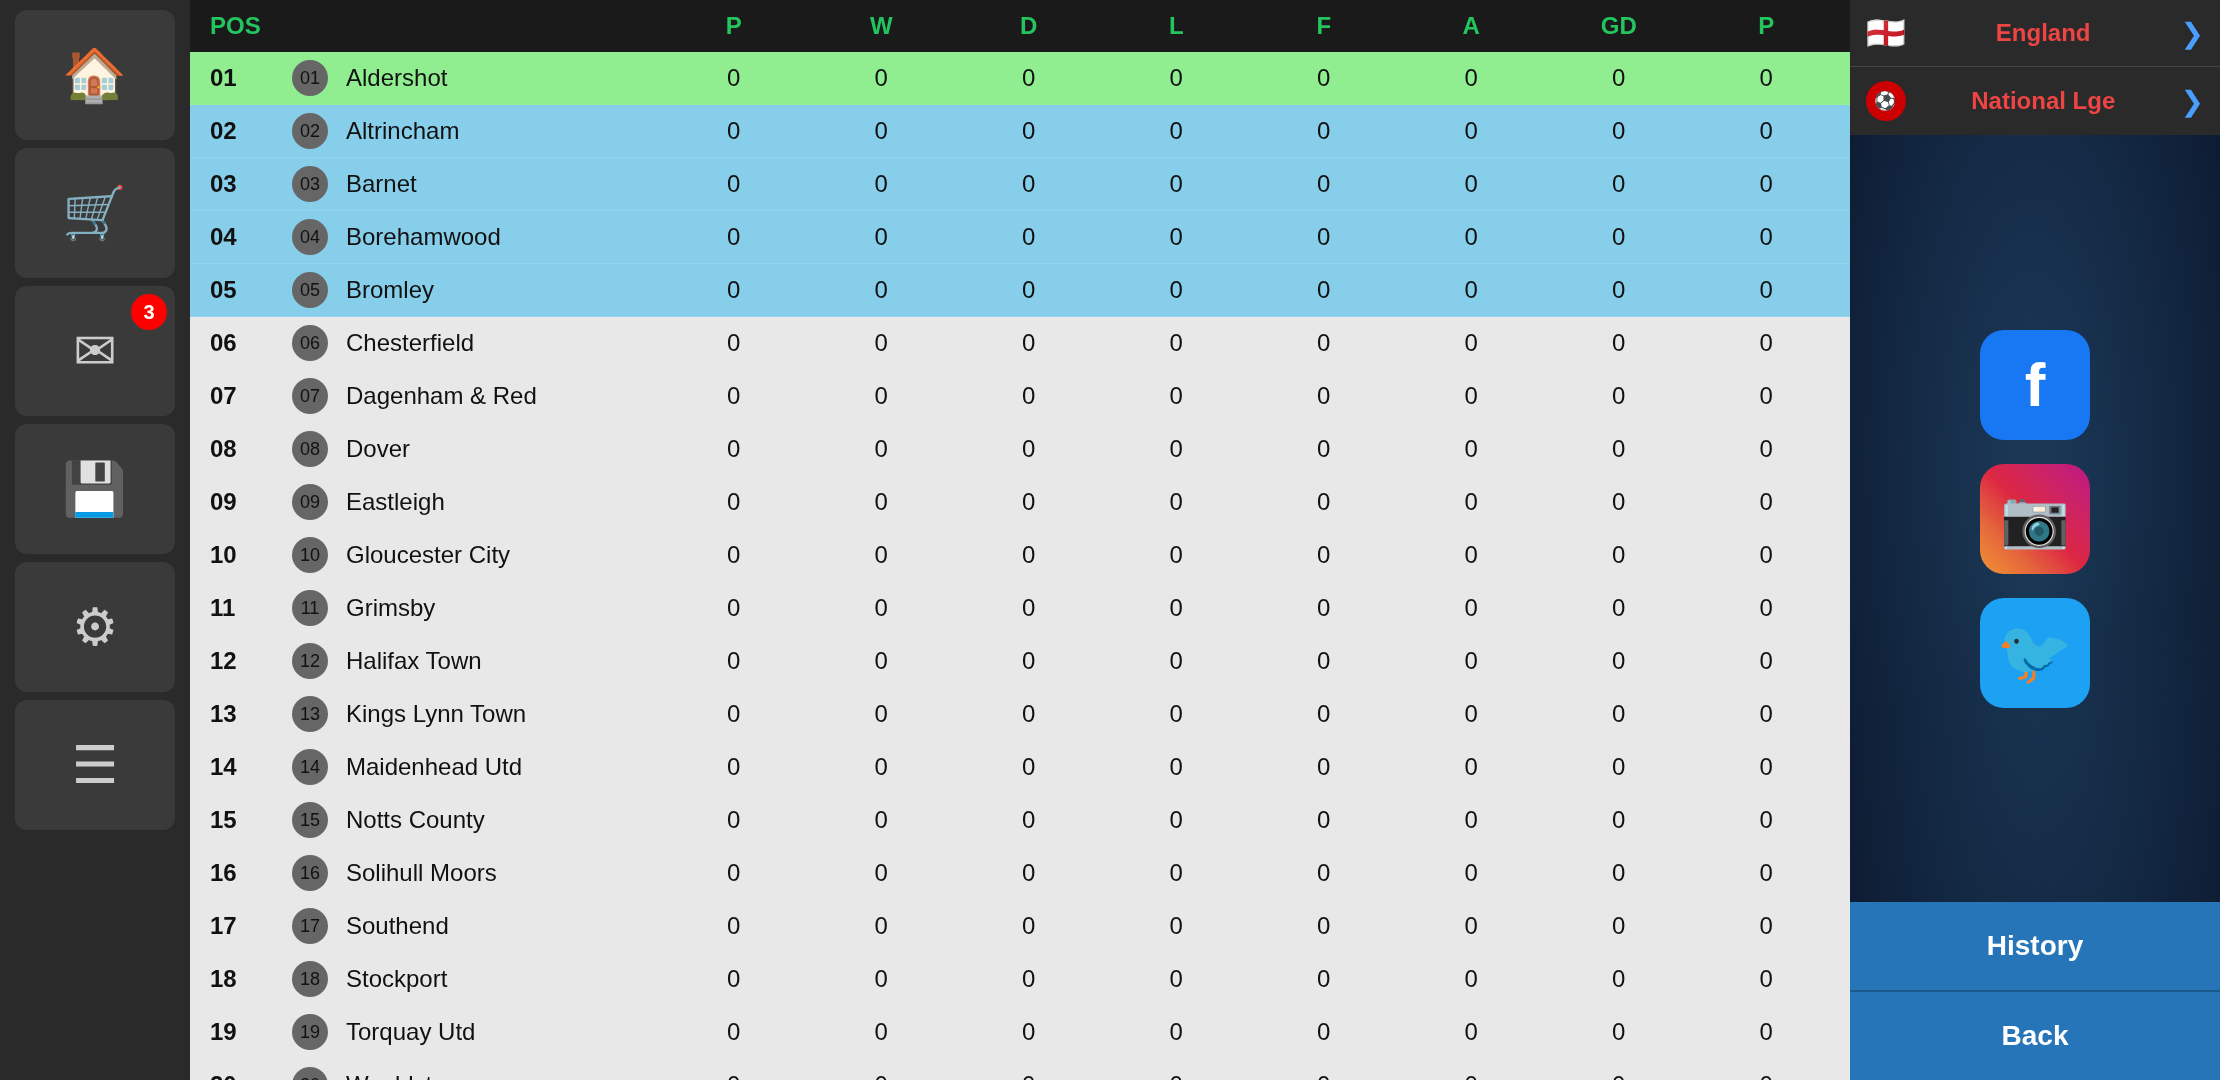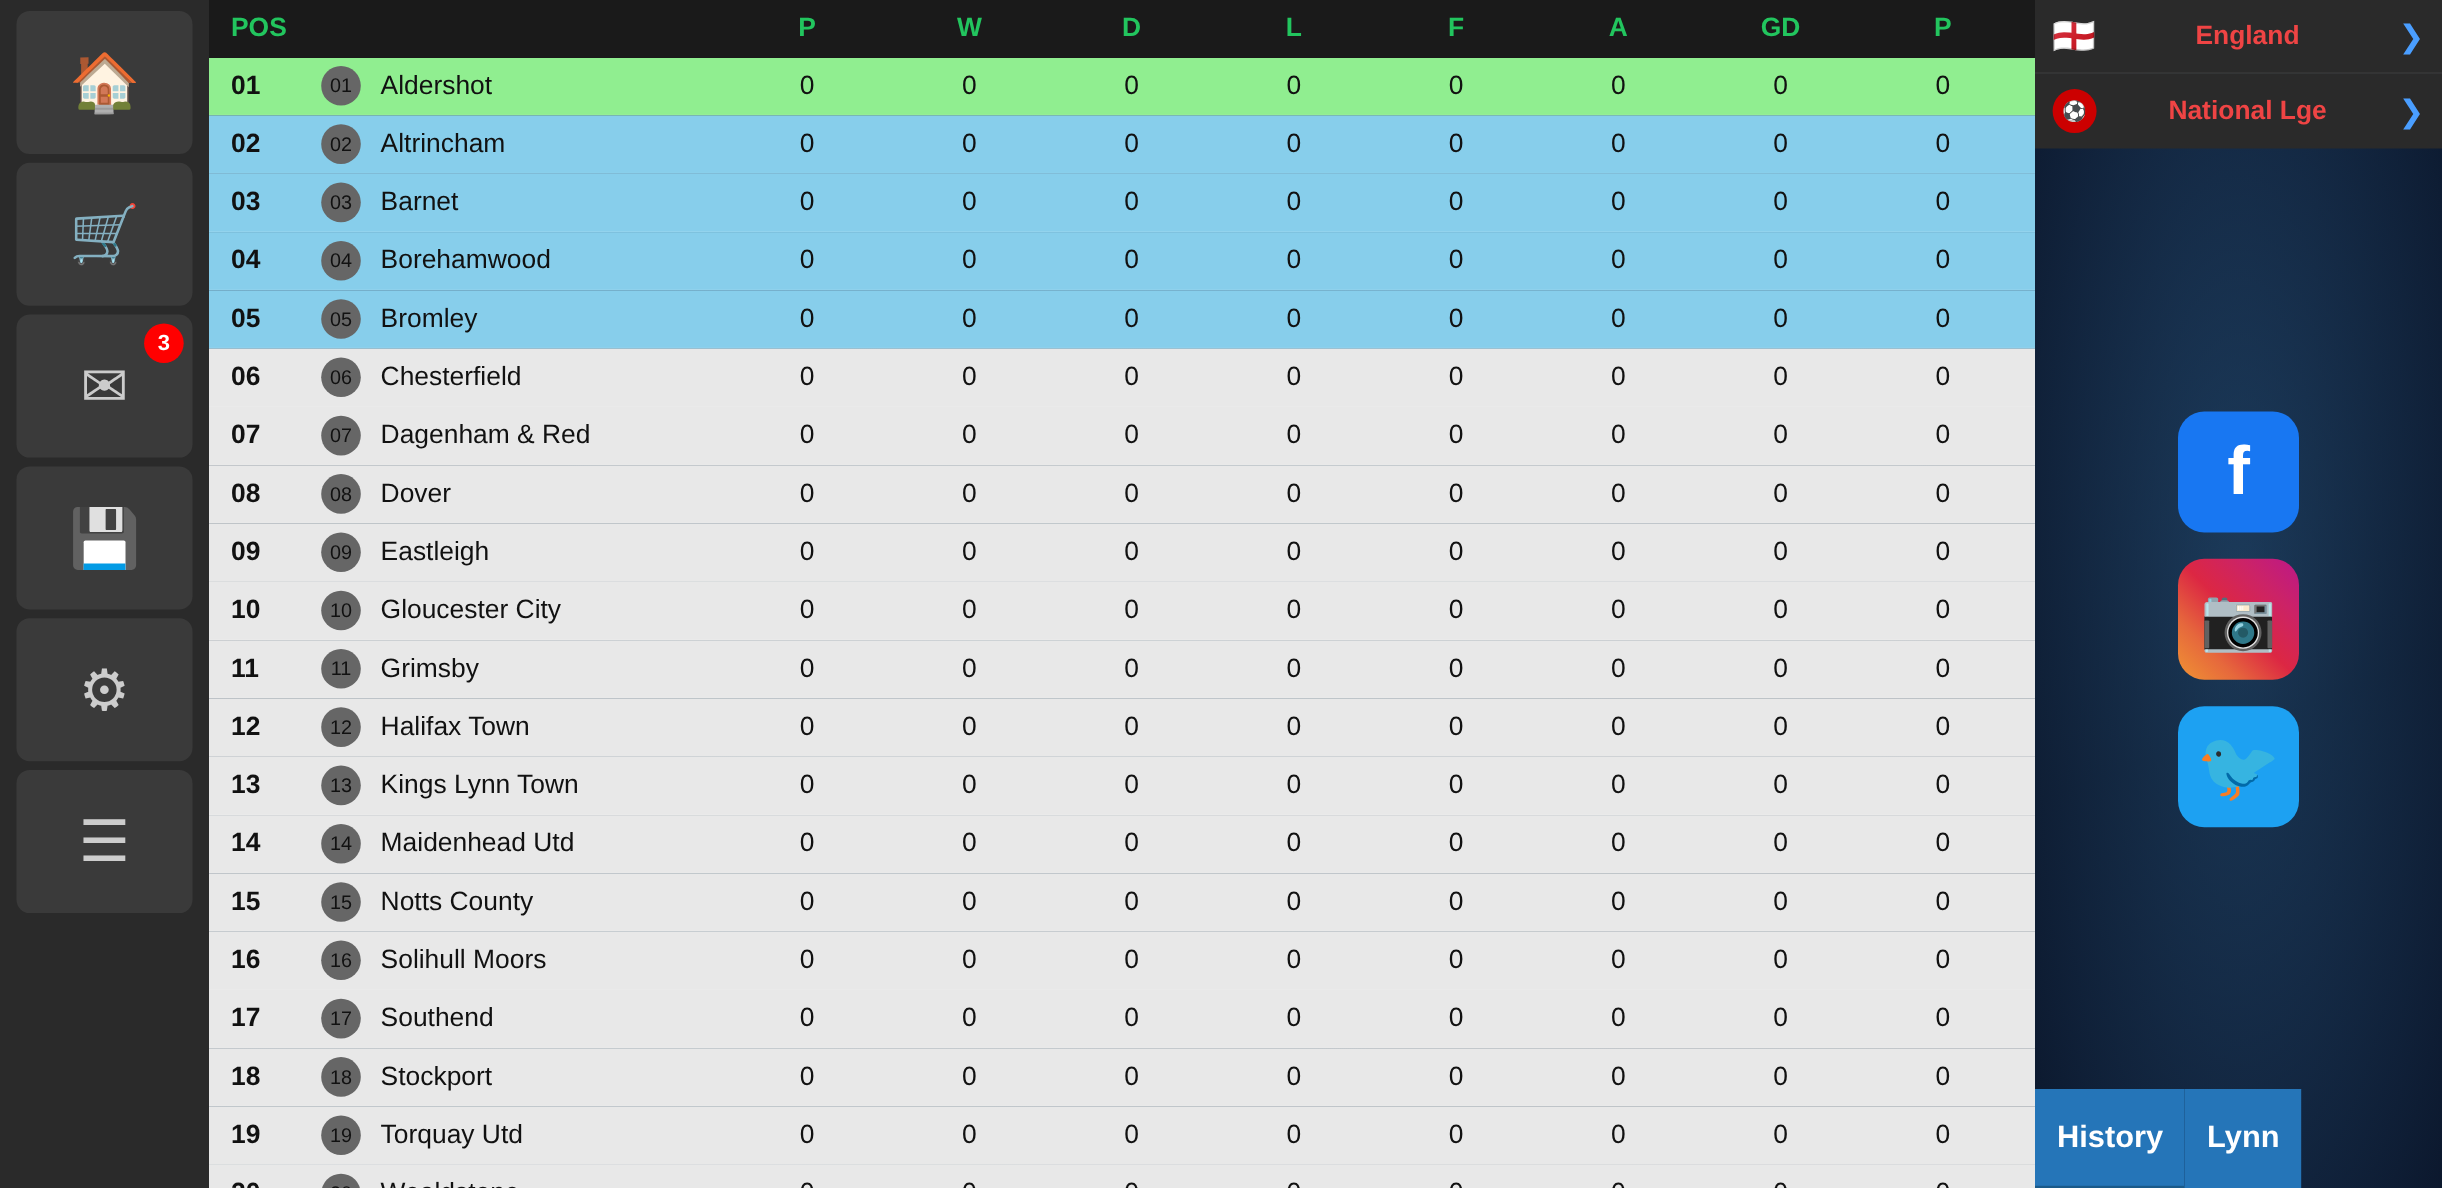--- a/index.html
+++ b/index.html
@@ -217,20 +217,21 @@
       justify-content: center;
       cursor: pointer;
       font-size: 60px;
     }
     .social-fb { background: #1877f2; }
     .social-ig { background: linear-gradient(45deg, #f09433 0%, #e6683c 25%, #dc2743 50%, #cc2366 75%, #bc1888 100%); }
     .social-tw { background: #1da1f2; }
 
     .action-buttons {
       display: flex;
+      flex-direction: column;
       gap: 0;
     }
     .action-btn {
       background: #2575b8;
       color: white;
       font-size: 28px;
       font-weight: bold;
       padding: 28px 20px;
       text-align: center;
       cursor: pointer;
@@ -611,15 +612,15 @@
     <div class="social-btn social-ig">
       <span style="color:white;font-size:56px;">📷</span>
     </div>
     <div class="social-btn social-tw">
       <span style="color:white;font-size:62px;">🐦</span>
     </div>
   </div>
 
   <div class="action-buttons">
     <div class="action-btn">History</div>
-    <div class="action-btn-back">Lynn</div>
+    <div class="action-btn-back">Back</div>
   </div>
 </div>
 
 </body></html>

